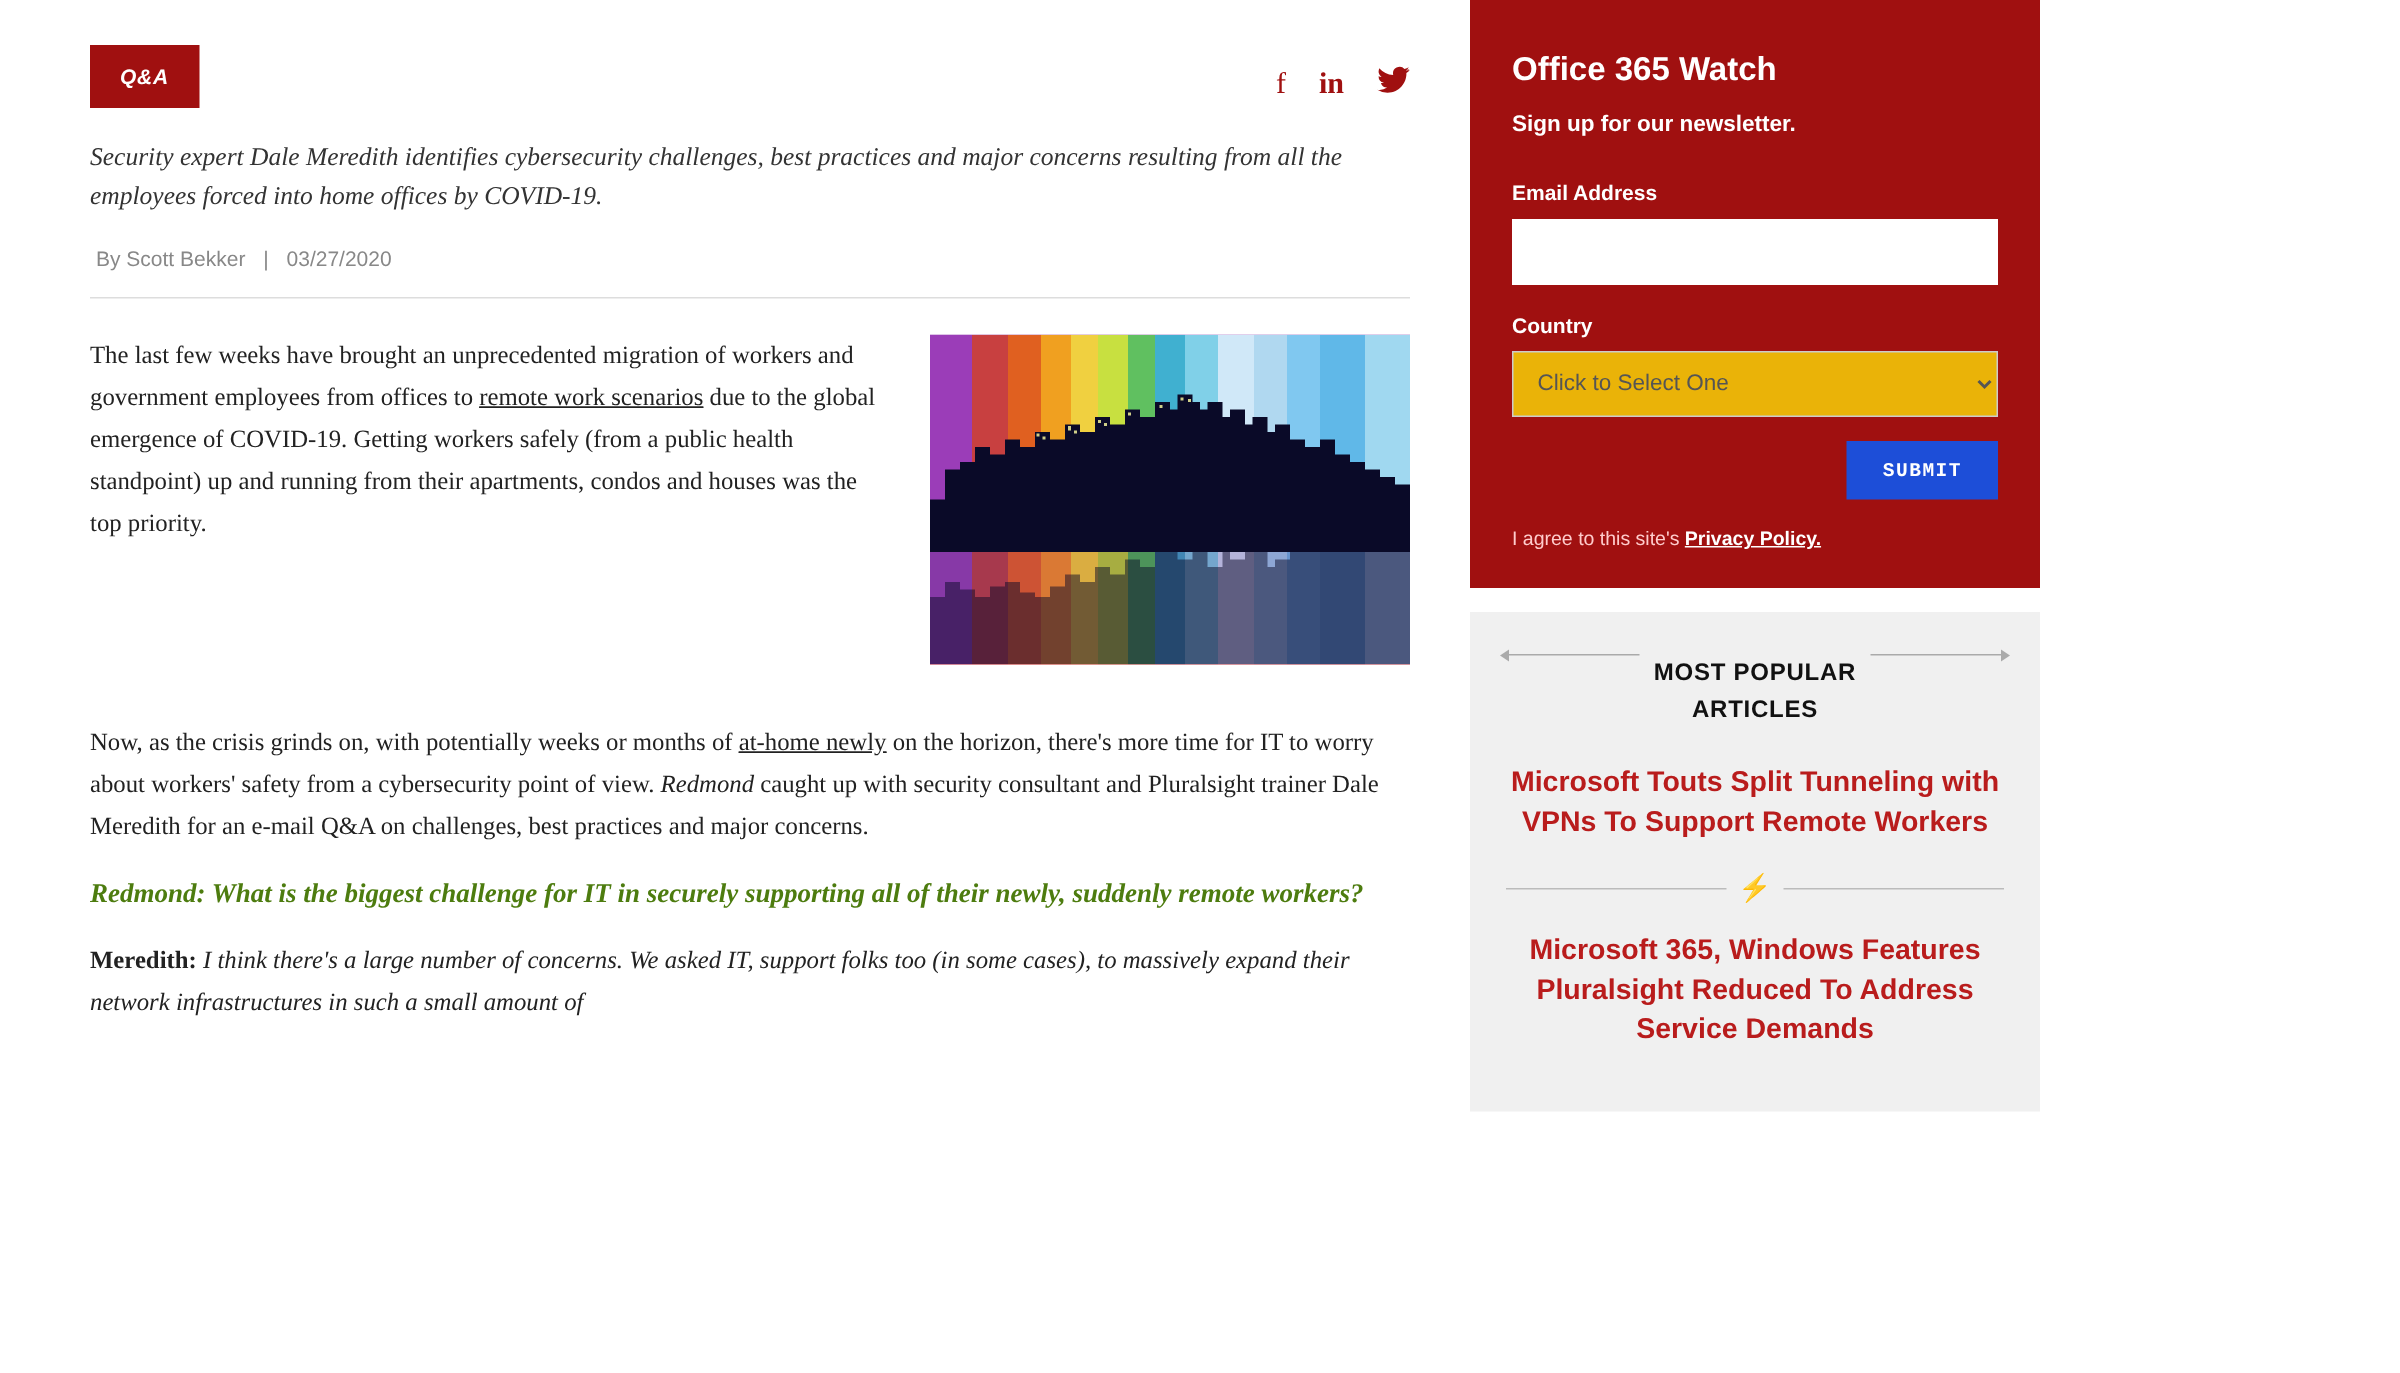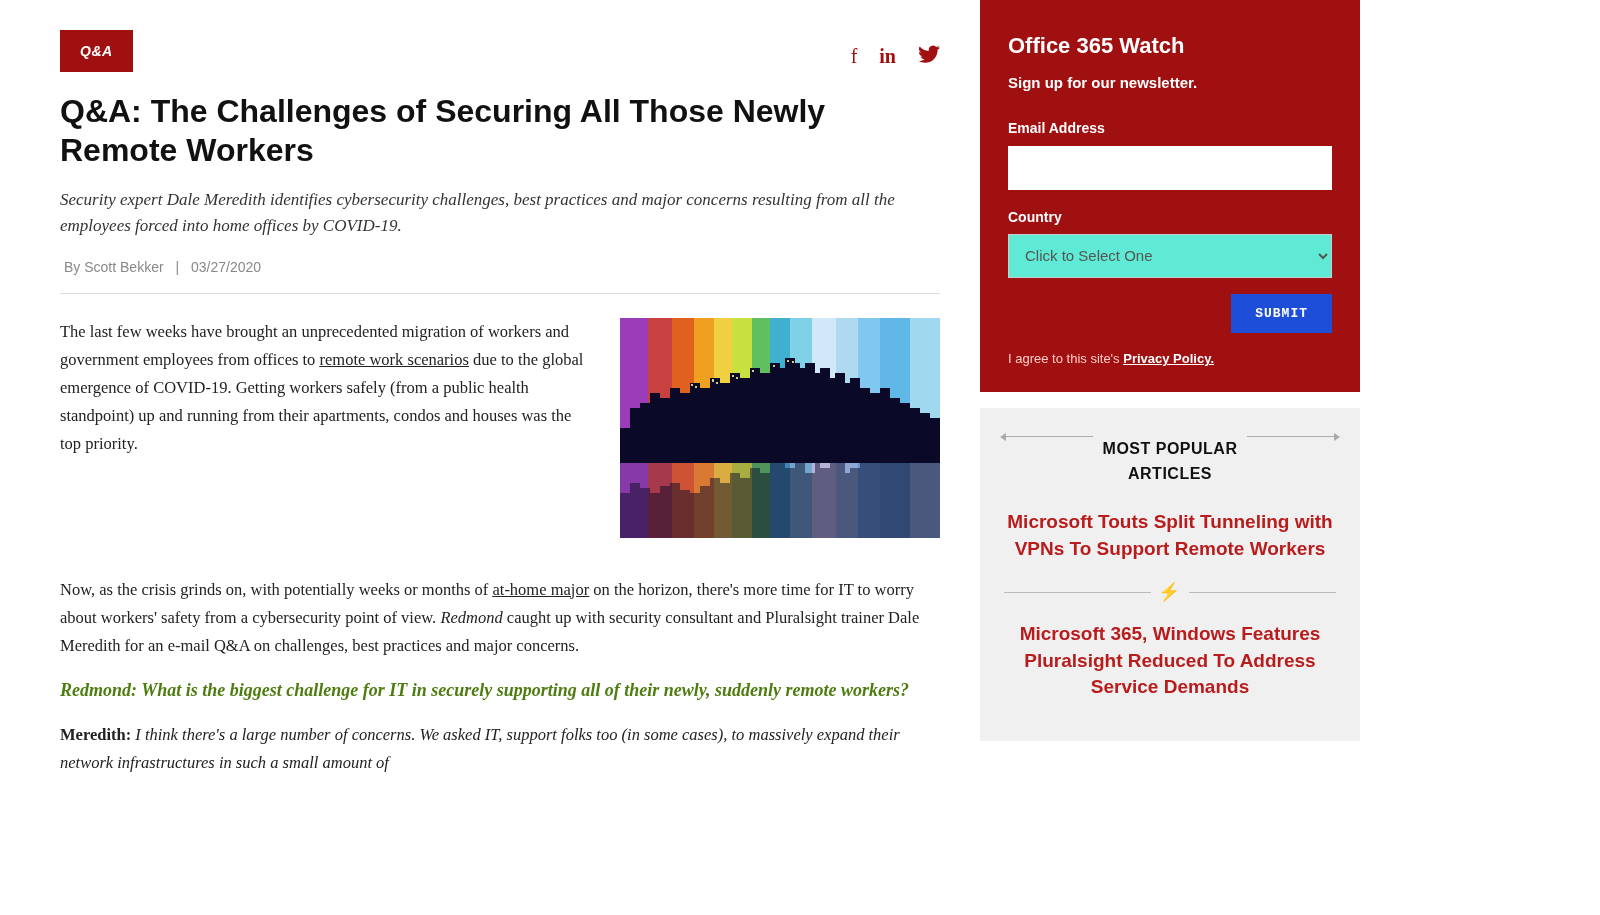--- a/index.html
+++ b/index.html
@@ -183,21 +183,21 @@
       background: #fff;
       border: none;
       padding: 8px 12px;
       font-size: 15px;
       color: #333;
       outline: none;
     }
     .form-group select {
       width: 100%;
       height: 44px;
-      background: #5eead4;
+      background: #eab308;
       border: 1px solid #ccc;
       padding: 8px 12px;
       font-size: 15px;
       color: #555;
       outline: none;
       appearance: auto;
       cursor: pointer;
     }
     .submit-row {
       display: flex;
@@ -320,21 +320,20 @@
         <a class="social-icon" href="#">f</a>
         <a class="social-icon" href="#"><b>in</b></a>
         <a class="social-icon" href="#">
           <svg width="22" height="18" viewBox="0 0 24 20" fill="#a01010" xmlns="http://www.w3.org/2000/svg">
               <path d="M23.954 2.569a10.065 10.065 0 0 1-2.825.775A4.932 4.932 0 0 0 23.3.956a9.865 9.865 0 0 1-3.127 1.196 4.916 4.916 0 0 0-8.379 4.482C7.69 6.446 4.065 4.553 1.64 1.64a4.917 4.917 0 0 0 1.522 6.565 4.9 4.9 0 0 1-2.228-.616v.062a4.916 4.916 0 0 0 3.941 4.818 4.932 4.932 0 0 1-2.224.085 4.919 4.919 0 0 0 4.59 3.415A9.864 9.864 0 0 1 0 17.54a13.916 13.916 0 0 0 7.548 2.213c9.058 0 14.01-7.507 14.01-14.01 0-.213-.005-.425-.015-.636A10.025 10.025 0 0 0 24 3.207a9.877 9.877 0 0 1-2.046-.638z"></path>
             </svg>
         </a>
       </div>
     </div>
 
-    <h1 class="article-title">Q&amp;A: The Challenges of Securing All Those Newly Remote Workers</h1>
     <p class="article-subtitle">Security expert Dale Meredith identifies cybersecurity challenges, best practices and major concerns resulting from all the employees forced into home offices by COVID-19.</p>
     <div class="article-meta">
       <span>By Scott Bekker</span>
       <span> | </span>
       <span>03/27/2020</span>
     </div>
 
     <div class="article-body">
       <div style="overflow: hidden; margin-bottom: 18px;">
         <div class="float-image">
@@ -393,21 +392,21 @@
             </svg>
           </div>
         </div>
 
         <p>
           The last few weeks have brought an unprecedented migration of workers and government employees from offices to <a href="#"><u>remote work scenarios</u></a> due to the global emergence of COVID-19. Getting workers safely (from a public health standpoint) up and running from their apartments, condos and houses was the top priority.
         </p>
       </div>
 
       <p>
-        Now, as the crisis grinds on, with potentially weeks or months of <a href="#"><u>at-home major</u></a> on the horizon, there's more time for IT to worry about workers' safety from a cybersecurity point of view. <em>Redmond</em> caught up with security consultant and Pluralsight trainer Dale Meredith for an e-mail Q&amp;A on challenges, best practices and major concerns.
+        Now, as the crisis grinds on, with potentially weeks or months of <a href="#"><u>at-home newly</u></a> on the horizon, there's more time for IT to worry about workers' safety from a cybersecurity point of view. <em>Redmond</em> caught up with security consultant and Pluralsight trainer Dale Meredith for an e-mail Q&amp;A on challenges, best practices and major concerns.
       </p>
 
       <div class="question-block">
         <p class="question-text">
           <em>Redmond: What is the biggest challenge for IT in securely supporting all of their newly, suddenly remote workers?</em>
         </p>
         <p class="answer-text">
           <strong>Meredith:</strong><span> I think there's a large number of concerns. We asked IT, support folks too (in some cases), to massively expand their network infrastructures in such a small amount of</span>
         </p>
       </div>

